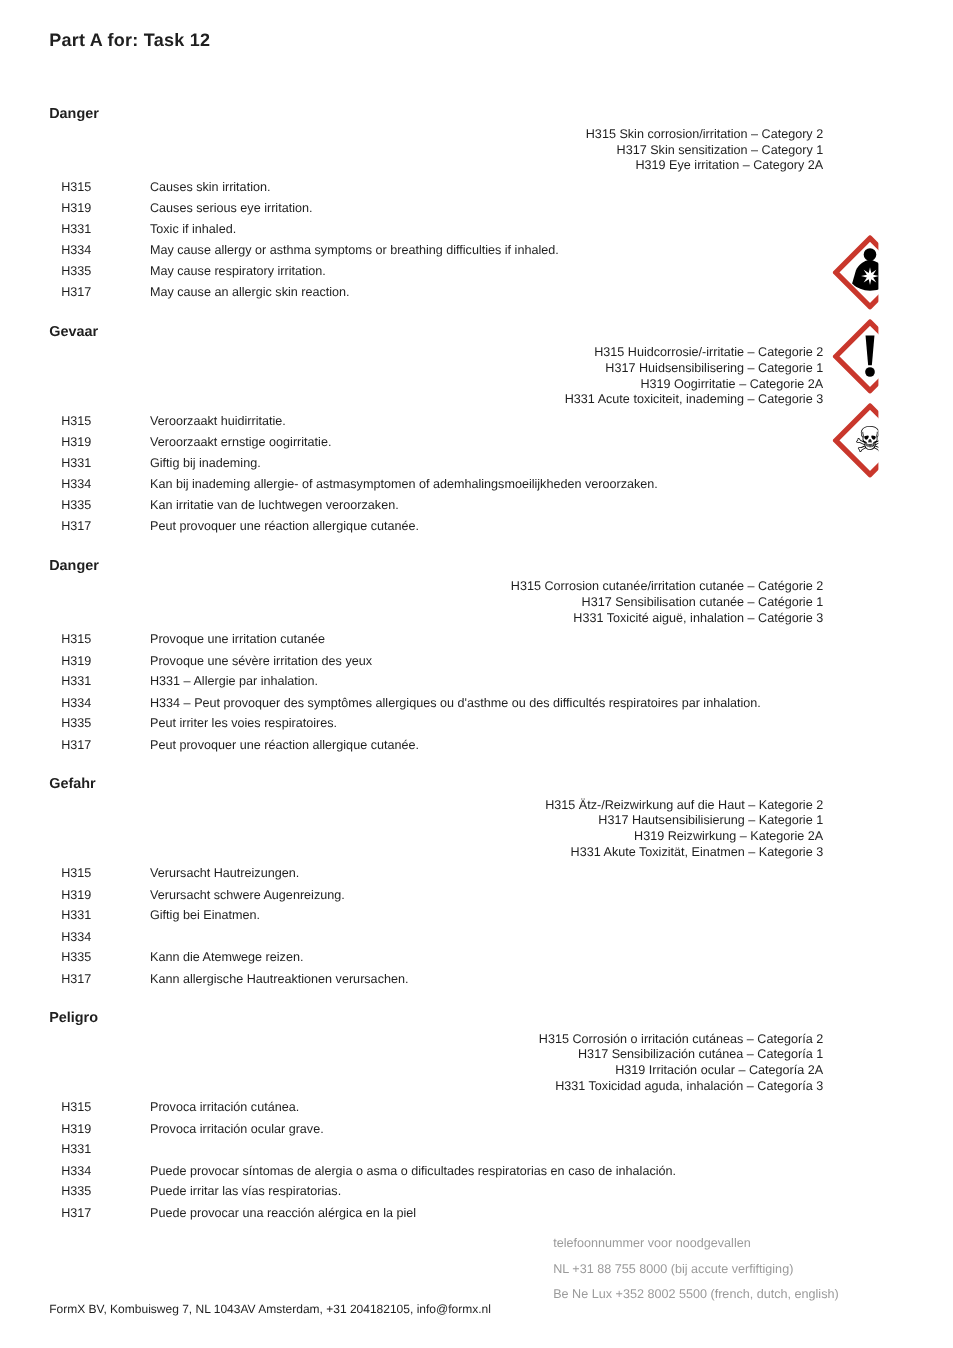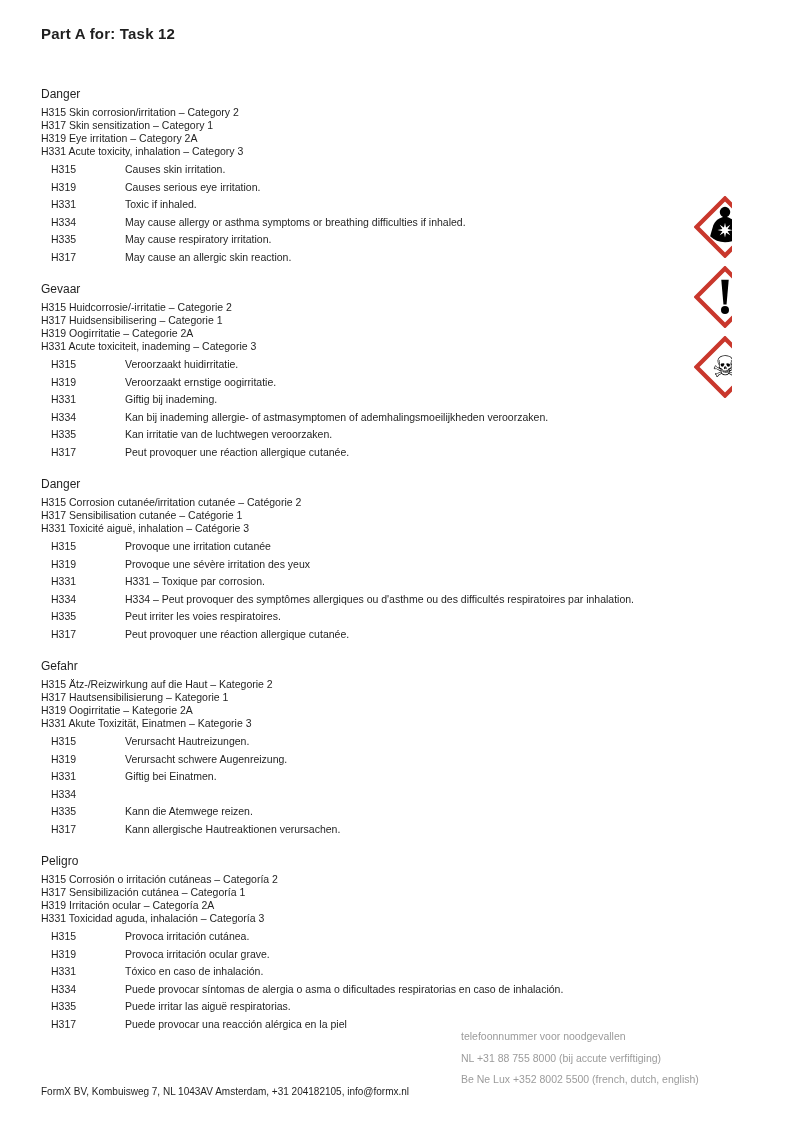--- a/index.html
+++ b/index.html
@@ -4,22 +4,22 @@
 <style>
   * { margin:0; padding:0; box-sizing:border-box; }
   html,body { background:#ffffff; }
   body { font-family:"Liberation Sans", sans-serif; color:#1f1f1f; }
   .page { position:relative; width:732px; height:1123px; background:#ffffff; overflow:hidden; }
 
   .doc-title { position:absolute; left:41px; top:25px; font-size:15px; font-weight:bold; letter-spacing:.2px; }
 
   .content { position:absolute; left:41px; top:87px; width:645px; }
   .section { margin-bottom:14px; }
-  .section h2 { font-size:12px; font-weight:normal; margin-bottom:5px; }
-  .class-line { font-size:10.5px; line-height:13px; white-space:nowrap; }
+  .section h2 { font-size:12px; font-weight:bold; margin-bottom:5px; }
+  .class-line { font-size:10.5px; line-height:13px; white-space:nowrap;text-align:right; }
   .statements { margin-top:5px; }
   .stmt { display:flex; min-height:17.5px; align-items:flex-start; font-size:10.5px; line-height:13px; }
   .stmt .code { flex:0 0 74px;margin-left:10px; }
   .stmt .text { flex:1; }
 
   .picto-col { position:absolute; left:694px; top:196px; width:62px; display:flex; flex-direction:column; gap:8px; }
   .picto { width:62px; height:62px; display:block; }
 
   .emergency { position:absolute; left:461px; top:1026px; font-size:10.5px; line-height:21.5px; color:#9b9b9b; }
 
@@ -33,21 +33,20 @@
   <div class="doc-title">Part A for: Task 12</div>
 
   <div class="content">
 
     <div class="section">
       <h2>Danger</h2>
       <div class="classifications">
         <div class="class-line">H315 Skin corrosion/irritation – Category 2</div>
         <div class="class-line">H317 Skin sensitization – Category 1</div>
         <div class="class-line">H319 Eye irritation – Category 2A</div>
-        <div class="class-line">H331 Acute toxicity, inhalation – Category 3</div>
       </div>
       <div class="statements">
         <div class="stmt">
             <span class="code">H315</span>
             <span class="text">Causes skin irritation.</span>
           </div>
         <div class="stmt">
             <span class="code">H319</span>
             <span class="text">Causes serious eye irritation.</span>
           </div>
@@ -117,21 +116,21 @@
         <div class="stmt">
             <span class="code">H315</span>
             <span class="text">Provoque une irritation cutanée</span>
           </div>
         <div class="stmt">
             <span class="code">H319</span>
             <span class="text">Provoque une sévère irritation des yeux</span>
           </div>
         <div class="stmt">
             <span class="code">H331</span>
-            <span class="text">H331  – Toxique par corrosion.</span>
+            <span class="text">H331  – Allergie par inhalation.</span>
           </div>
         <div class="stmt">
             <span class="code">H334</span>
             <span class="text">H334  – Peut provoquer des symptômes allergiques ou d'asthme ou des difficultés respiratoires par inhalation.</span>
           </div>
         <div class="stmt">
             <span class="code">H335</span>
             <span class="text">Peut irriter les voies respiratoires.</span>
           </div>
         <div class="stmt">
@@ -139,21 +138,21 @@
             <span class="text">Peut provoquer une réaction allergique cutanée.</span>
           </div>
       </div>
     </div>
 
     <div class="section">
       <h2>Gefahr</h2>
       <div class="classifications">
         <div class="class-line">H315 Ätz-/Reizwirkung auf die Haut – Kategorie 2</div>
         <div class="class-line">H317 Hautsensibilisierung – Kategorie 1</div>
-        <div class="class-line">H319 Oogirritatie – Kategorie 2A</div>
+        <div class="class-line">H319 Reizwirkung – Kategorie 2A</div>
         <div class="class-line">H331 Akute Toxizität, Einatmen – Kategorie 3</div>
       </div>
       <div class="statements">
         <div class="stmt">
             <span class="code">H315</span>
             <span class="text">Verursacht Hautreizungen.</span>
           </div>
         <div class="stmt">
             <span class="code">H319</span>
             <span class="text">Verursacht schwere Augenreizung.</span>
@@ -188,29 +187,28 @@
         <div class="stmt">
             <span class="code">H315</span>
             <span class="text">Provoca irritación cutánea.</span>
           </div>
         <div class="stmt">
             <span class="code">H319</span>
             <span class="text">Provoca irritación ocular grave.</span>
           </div>
         <div class="stmt">
             <span class="code">H331</span>
-            <span class="text">Tóxico en caso de inhalación.</span>
           </div>
         <div class="stmt">
             <span class="code">H334</span>
             <span class="text">Puede provocar síntomas de alergia o asma o dificultades respiratorias en caso de inhalación.</span>
           </div>
         <div class="stmt">
             <span class="code">H335</span>
-            <span class="text">Puede irritar las aiguë respiratorias.</span>
+            <span class="text">Puede irritar las vías respiratorias.</span>
           </div>
         <div class="stmt">
             <span class="code">H317</span>
             <span class="text">Puede provocar una reacción alérgica en la piel</span>
           </div>
       </div>
     </div>
 
   </div>
 

